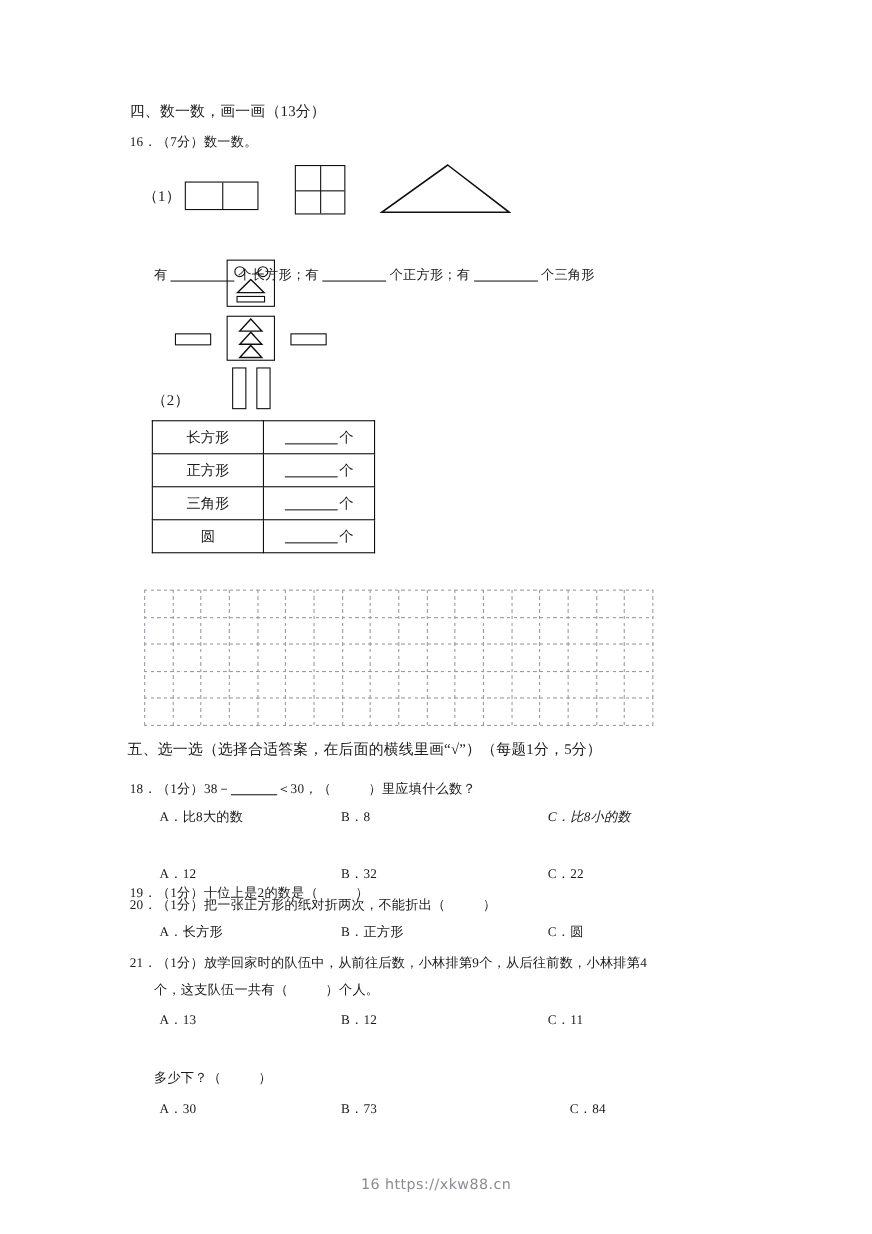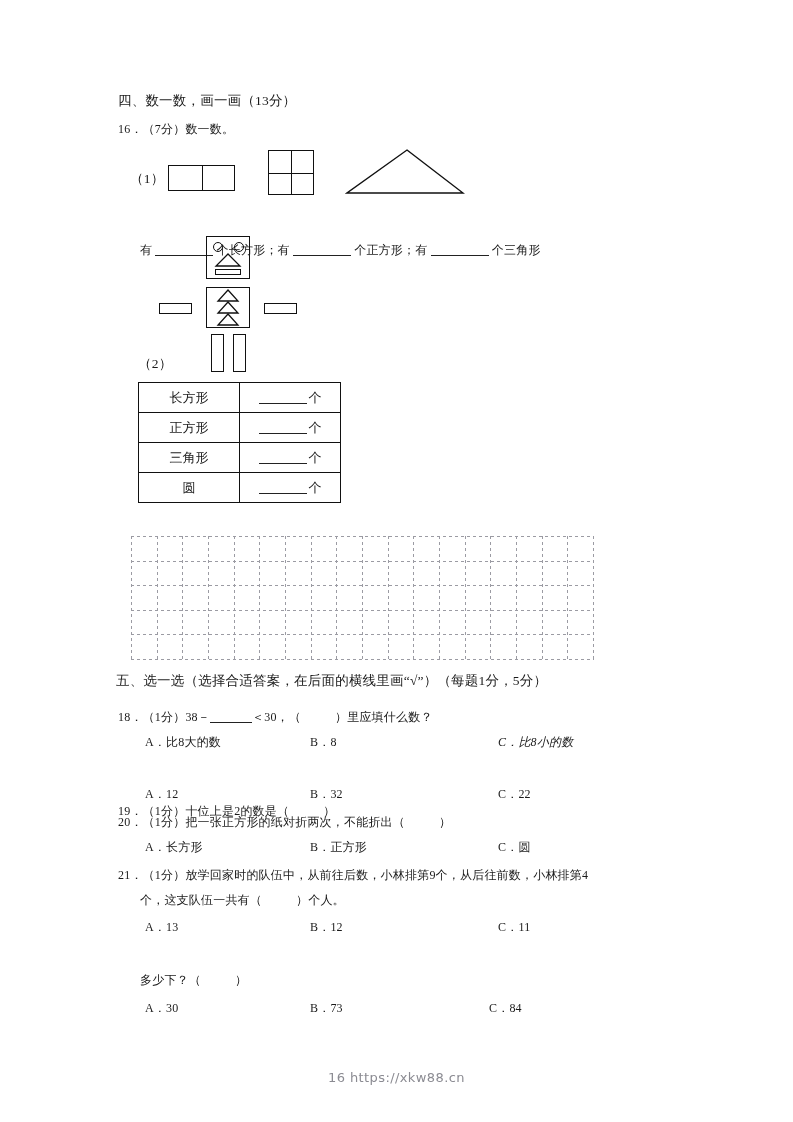--- a/index.html
+++ b/index.html
@@ -305,17 +305,17 @@
   </div>
   <div class="line qtext" style="left:145px; top:918px;">A．13</div>
   <div class="line qtext" style="left:310px; top:918px;">B．12</div>
   <div class="line qtext" style="left:498px; top:918px;">C．11</div>
 
   <div class="line qtext" style="left:140px; top:971px;">
     <span>多少下？（</span><span style="display:inline-block;width:34px;"></span><span>）</span>
   </div>
   <div class="line qtext" style="left:145px; top:999px;">A．30</div>
   <div class="line qtext" style="left:310px; top:999px;">B．73</div>
-  <div class="line qtext" style="left:489px; top:999px;">C．84</div>
+  <div class="line qtext" style="left:518px; top:999px;">C．84</div>
 
   <div class="footer">16 https://xkw88.cn</div>
 
 </div>
 
 </body></html>

